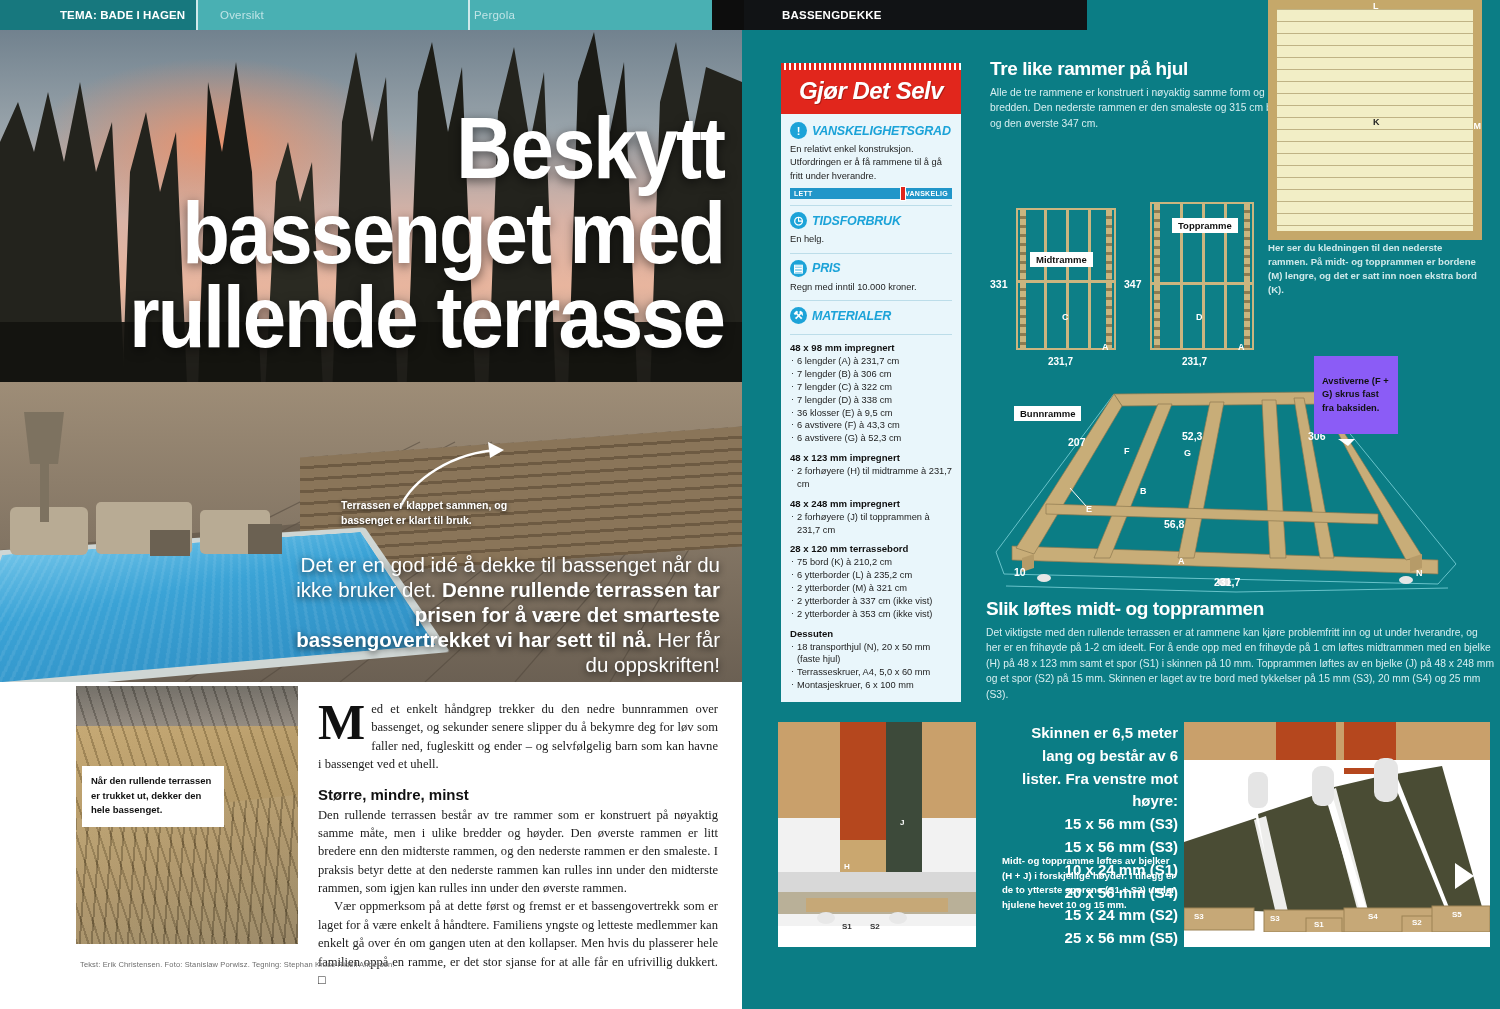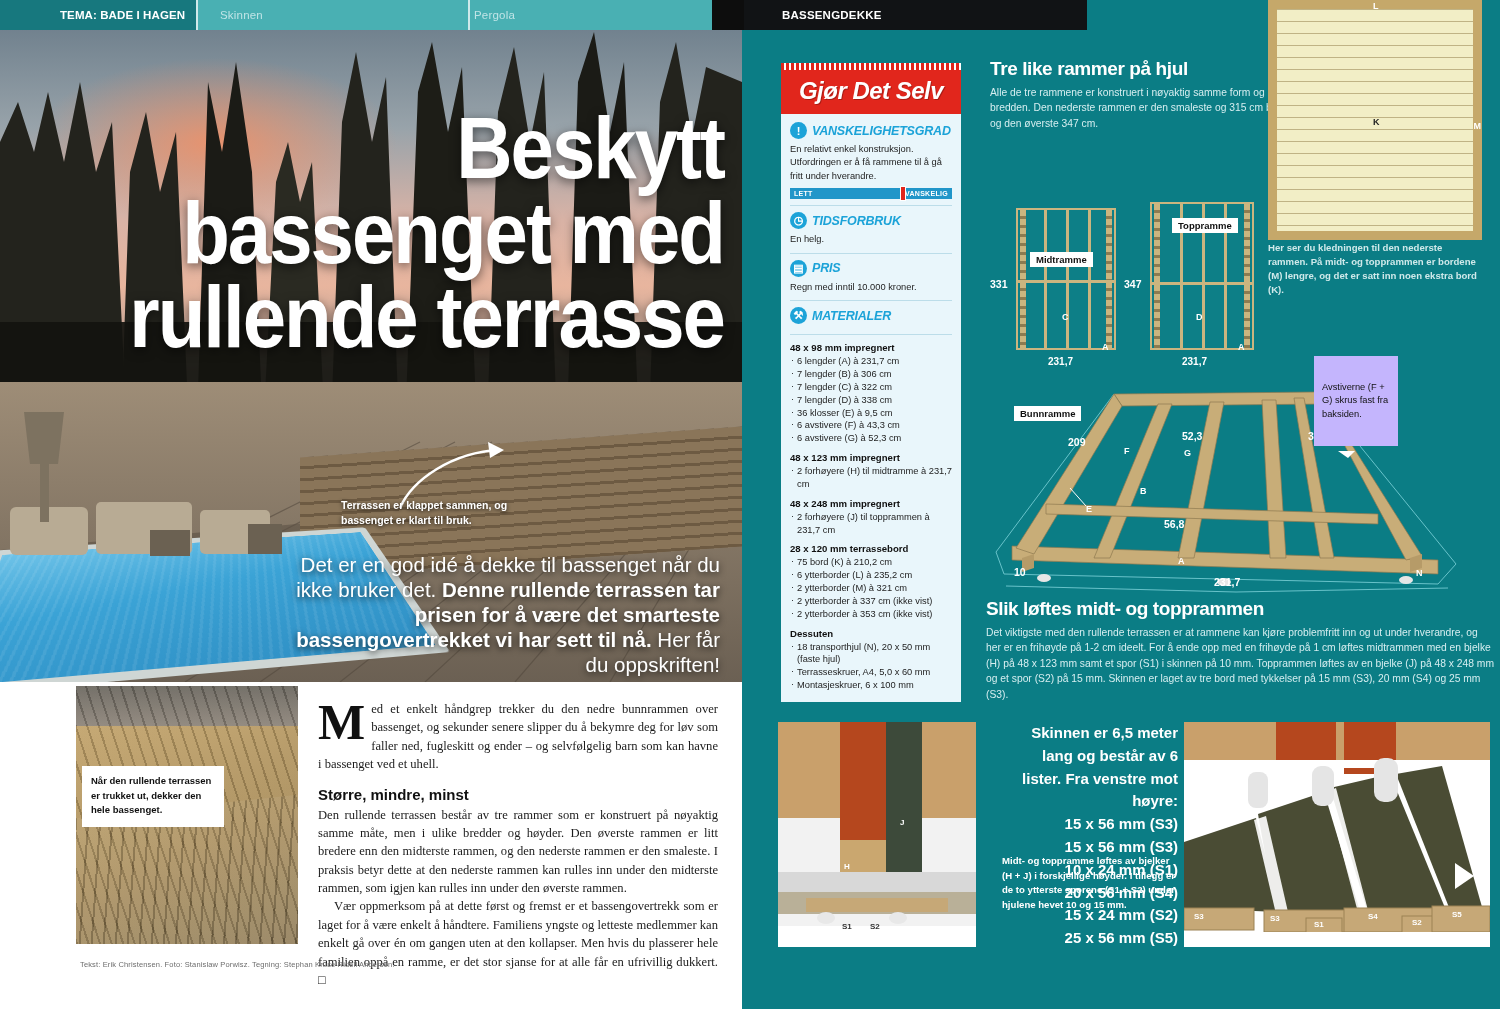--- a/index.html
+++ b/index.html
@@ -153,22 +153,22 @@
   .dim { position:absolute; color:#fff; font-size:10.5px; font-weight:bold; }
   .ltr { position:absolute; color:#fff; font-size:9px; font-weight:bold; }
 
   .cladding { position:absolute; left:1268px; top:58px; width:214px; }
   .clad-box { position:relative; width:214px; height:240px; background:#f2eec6; border:9px solid #c5a86a; }
   .clad-box .lines { position:absolute; inset:0;
     background: repeating-linear-gradient(180deg, rgba(150,130,80,.55) 0 1px, rgba(0,0,0,0) 1px 12px); }
   .clad-cap { color:#cfe9ea; font-size:9.6px; font-weight:bold; line-height:1.45; margin-top:1px; }
 
   .bunn { position:absolute; left:986px; top:388px; width:514px; height:210px; }
-  .bubble-w { position:absolute; background:#c4b5fd; color:#111; font-size:9.3px; font-weight:normal;
-    line-height:1.45; padding:25px 8px; }
+  .bubble-w { position:absolute; background:#8b5cf6; color:#111; font-size:9.3px; font-weight:bold;
+    line-height:1.45; padding:19px 8px; }
   .bubble-w:after { content:""; position:absolute; bottom:-12px; left:24px;
     border:7px solid transparent; border-top-color:#fff; border-bottom:0; border-left-width:10px; }
 
   .sec2 { position:absolute; left:986px; top:598px; width:508px; }
   .sec2 .r-h2 { font-size:19px; }
 
   .photoRow { position:absolute; left:778px; top:722px; width:712px; height:225px; }
   .photoL { position:absolute; left:0; top:0; width:198px; height:225px; background:#ffffff; overflow:hidden; }
   .photoR { position:absolute; left:406px; top:0; width:306px; height:225px; background:#ffffff; overflow:hidden; }
   .rail-txt { position:absolute; left:232px; top:0; width:168px; color:#fff; font-size:15px;
@@ -182,21 +182,21 @@
 </head>
 <body>
 
 <div class="spread">
 
   <div class="topnav">
     <div class="nav-seg seg-tema">
       <span class="lbl">TEMA: BADE I HAGEN</span>
     </div>
     <div class="nav-seg seg-oversikt">
-      <span class="lbl">Skinnen</span>
+      <span class="lbl">Oversikt</span>
     </div>
     <div class="nav-seg seg-pergola">
       <span class="lbl">Pergola</span>
     </div>
     <div class="nav-seg seg-gap"></div>
     <div class="nav-seg seg-bassengdekke">
       <span class="lbl">BASSENGDEKKE</span>
     </div>
   </div>
 
@@ -451,21 +451,21 @@
           <ellipse cx="238" cy="194" rx="7" ry="4"></ellipse>
           <ellipse cx="420" cy="192" rx="7" ry="4"></ellipse>
         </g>
         <g stroke="#ffffff" stroke-width="1" fill="none">
           <path d="M84 100 L100 118"></path>
           <path d="M162 118 L178 118" opacity="0"></path>
         </g>
       </svg>
 
       <div class="lbl-white" style="left:28px; top:18px;">Bunnramme</div>
-      <div class="dim" style="left:82px; top:48px;">209</div>
+      <div class="dim" style="left:82px; top:48px;">207</div>
       <div class="dim" style="left:322px; top:42px;">306</div>
       <div class="dim" style="left:196px; top:42px;">52,3</div>
       <div class="dim" style="left:178px; top:130px;">56,8</div>
       <div class="dim" style="left:228px; top:188px;">231,7</div>
       <div class="dim" style="left:28px; top:178px;">10</div>
       <div class="ltr" style="left:138px; top:58px;">F</div>
       <div class="ltr" style="left:198px; top:60px;">G</div>
       <div class="ltr" style="left:154px; top:98px;">B</div>
       <div class="ltr" style="left:100px; top:116px;">E</div>
       <div class="ltr" style="left:192px; top:168px;">A</div>

